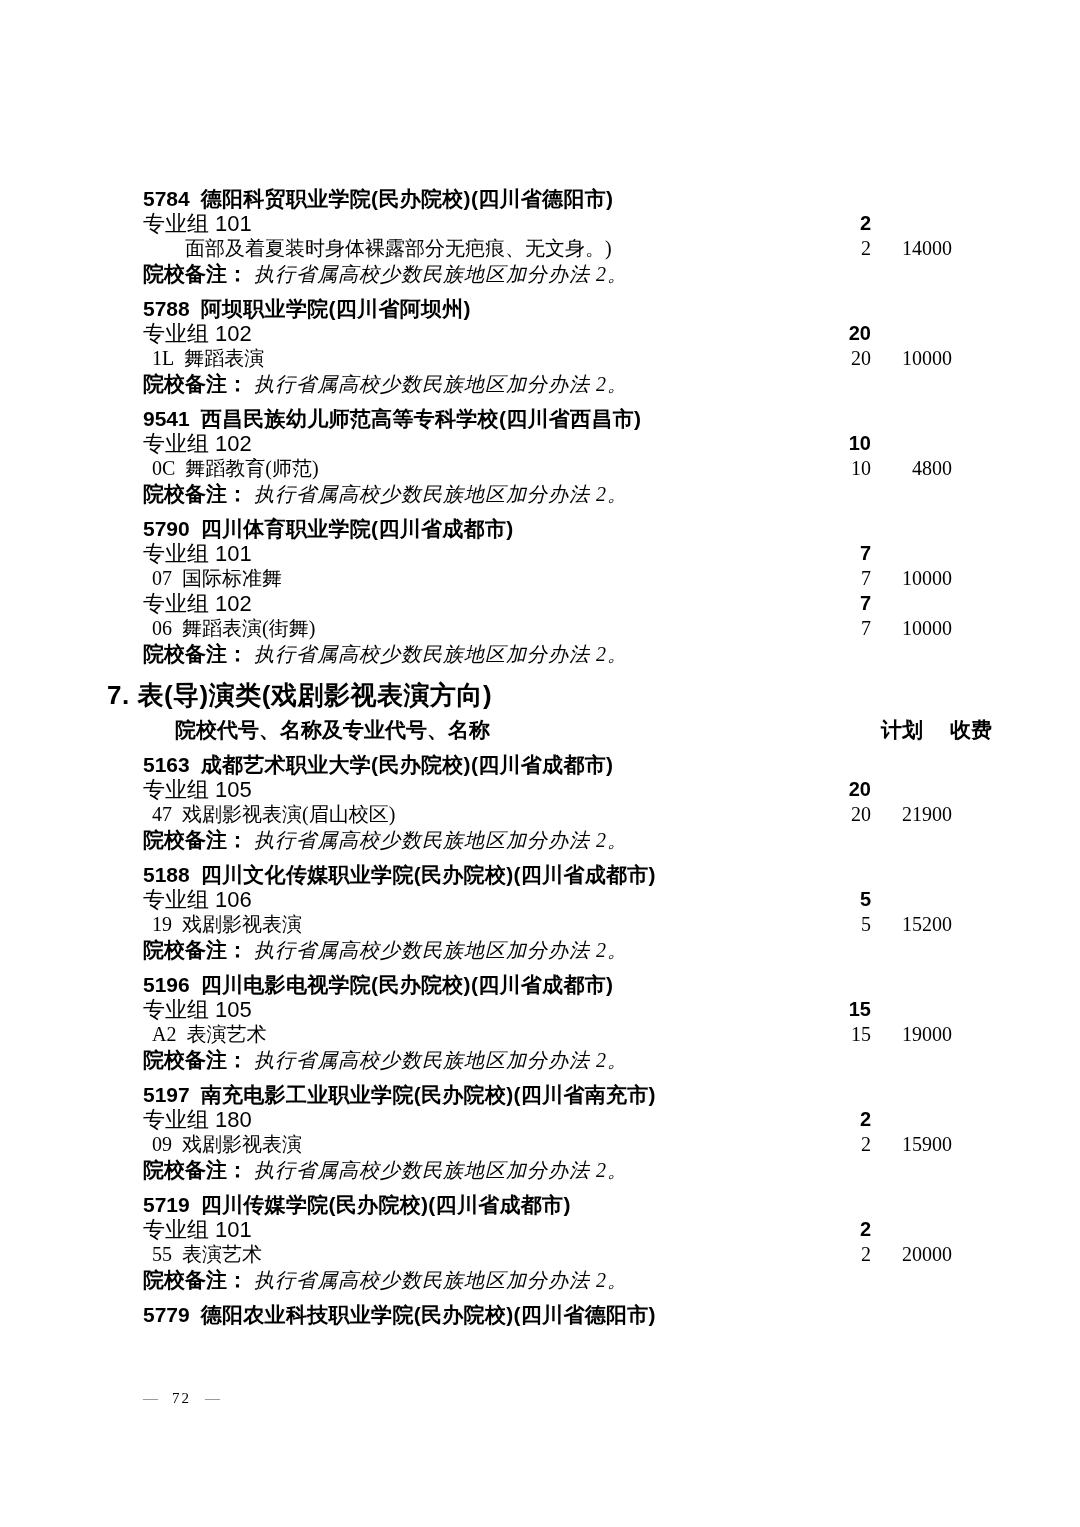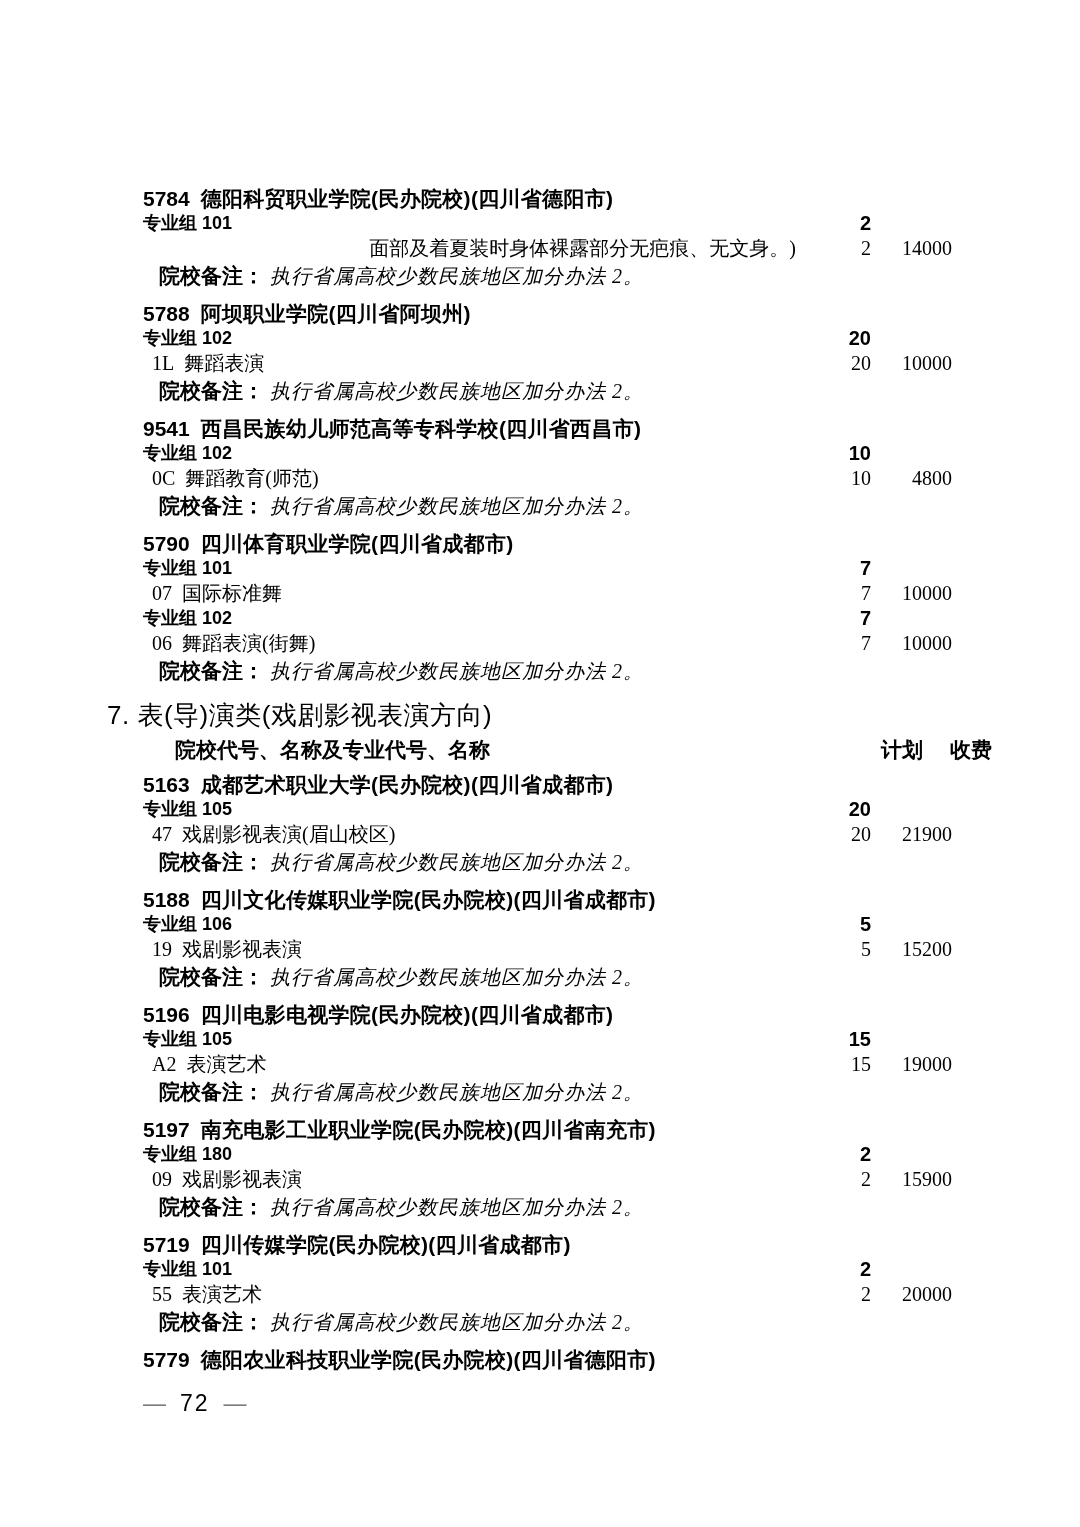--- a/index.html
+++ b/index.html
@@ -29,78 +29,78 @@
   }
   .code { margin-right:11px; letter-spacing:0; }
 
   .grid-row {
     display:grid;
     grid-template-columns:653px 75px 81px;
     align-items:end;
   }
   .group-label {
     font-family:"Liberation Sans", sans-serif;
-    font-weight:700;
-    font-size:18px; line-height:25px;
+    font-weight:400;
+    font-size:22px; line-height:25px;
   }
   .plan-bold {
     font-family:"Liberation Sans", sans-serif;
     font-weight:700;
     font-size:20px; line-height:25px;
     text-align:right;
   }
   .major-text {
     font-family:"Liberation Serif", serif;
     font-size:20px; line-height:25px;
     padding-left:9px;
   }
   .mcode { margin-right:10px; }
-  .mcont { padding-left:33px;text-align:right; }
+  .mcont { padding-left:33px; }
   .plan-serif, .fee-serif {
     font-family:"Liberation Serif", serif;
     font-size:20px; line-height:25px;
     text-align:right;
   }
-  .remark-row { line-height:30px;margin-left:16px; }
+  .remark-row { line-height:25px; }
   .remark-label {
     font-family:"Liberation Sans", sans-serif;
     font-weight:700;
     font-size:21px;
   }
   .remark-text {
     font-family:"Liberation Serif", serif;
     font-style:italic;
     font-size:20px;
     letter-spacing:1px;
   }
 
   .section-title {
     font-family:"Liberation Sans", sans-serif;
-    font-weight:400;
+    font-weight:700;
     font-size:26px; line-height:34px;
     margin:10px 0 4px -36px;
     letter-spacing:0.5px;
   }
   .header-row {
     display:grid;
     grid-template-columns:653px 75px 81px;
     font-family:"Liberation Sans", sans-serif;
     font-weight:700;
     font-size:21px; line-height:27px;
     margin-bottom:9px;
     margin-left:32px;
   }
   .header-plan { text-align:right; position:relative; left:20px; }
   .header-fee  { text-align:right; position:relative; left:8px; }
 
   .footer {
     position:absolute;
     left:143px; top:1390px;
-    font-family:Liberation Sans, sans-serif;
-    font-size:23px;
+    font-family:Liberation Serif, serif;
+    font-size:15px;
     color:#000;
   }
   .footer .dash { color:#7a7a7a; }
   .footer .pagenum { margin:0 14px; letter-spacing:2px; }
 </style>
 </head>
 <body>
 
 <div class="page">
   <div class="content">

